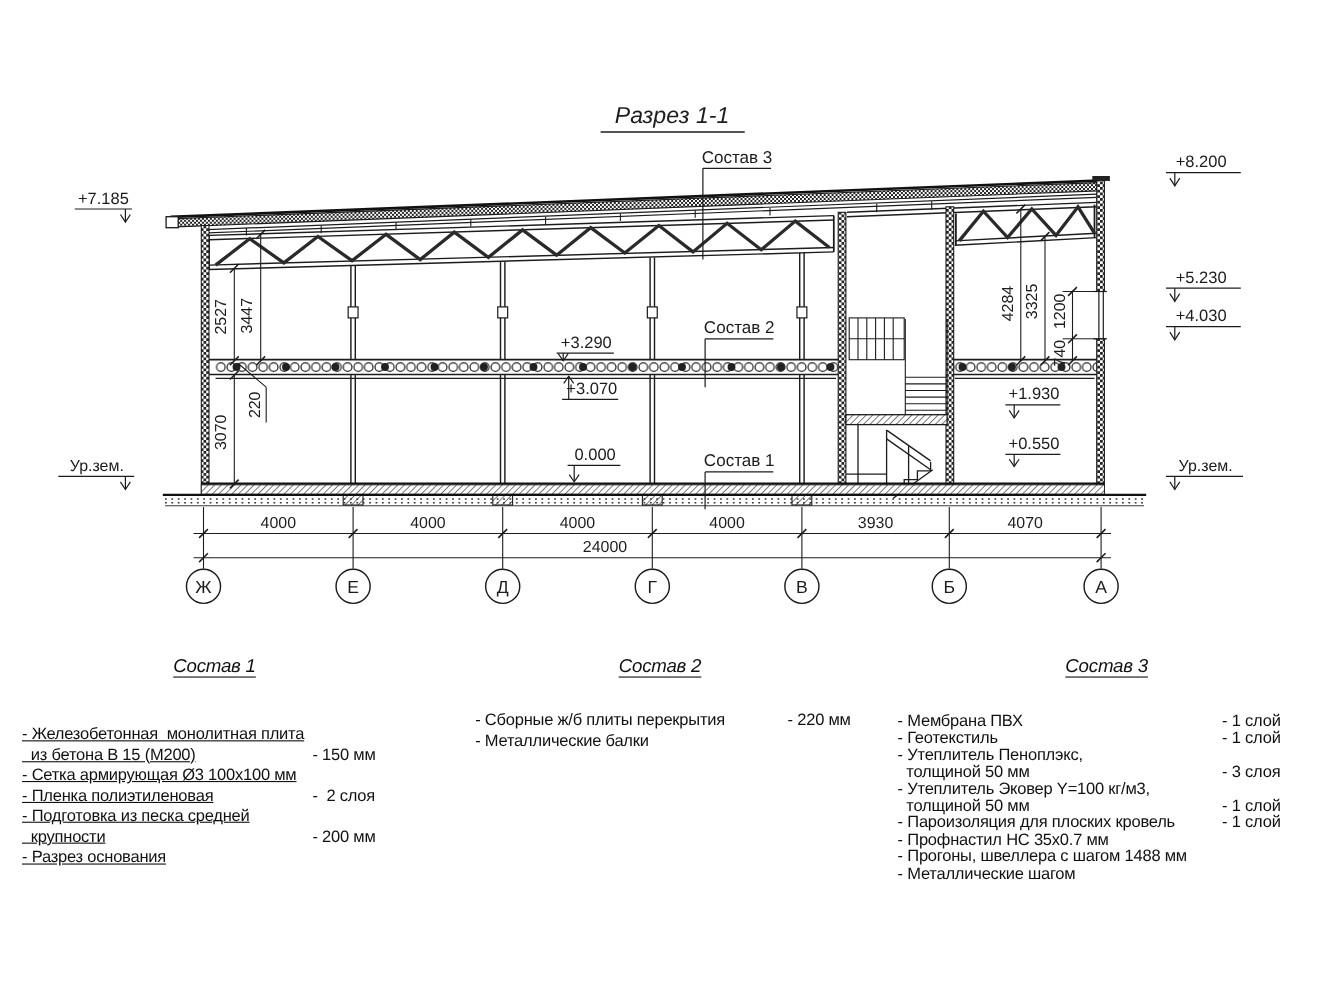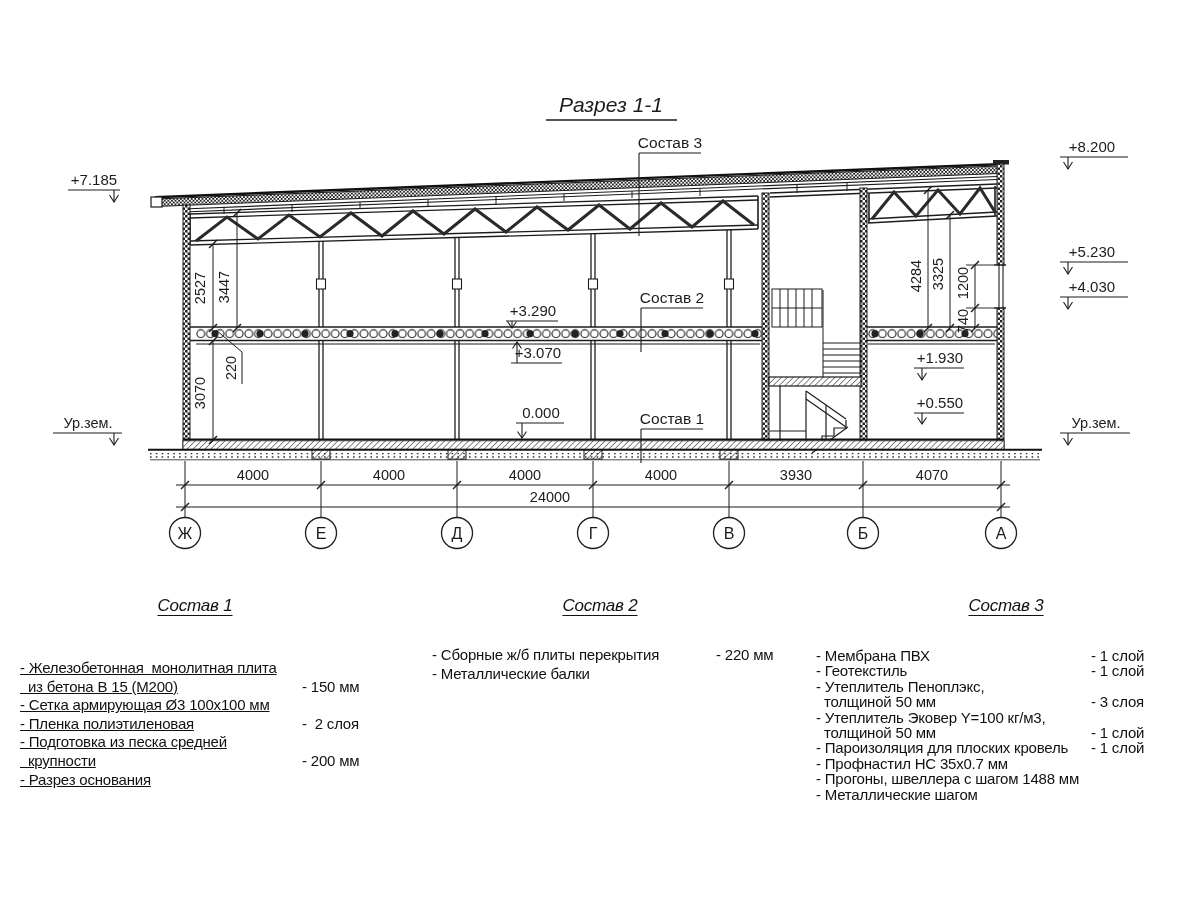--- a/index.html
+++ b/index.html
@@ -8,29 +8,29 @@
   svg text{font-family:"Liberation Sans",sans-serif;fill:#1c1c1c;}
   .list{position:absolute;font-size:15px;letter-spacing:-0.2px;color:#111;}
   .list h3{margin:0;text-align:center;font-size:17px;font-style:italic;font-weight:normal;
            text-decoration:underline;text-underline-offset:4px;}
   .list .rows{margin-top:0;}
   .line{position:relative;white-space:pre;}
   .q{position:absolute;top:0;white-space:pre;}
   #s1{left:20px;top:596px;width:350px;}
   #s1 .rows{margin-top:43px;text-decoration:underline;}
   #s1 .line{height:18.6px;line-height:18.6px;}
-  #s1 .q{left:282px;}
+  #s1 .q{left:264px;}
   #s2{left:432px;top:596px;width:336px;}
   #s2 .rows{margin-top:30px;}
   #s2 .line{height:18.6px;line-height:18.6px;}
   #s2 .q{left:284px;}
   #s3{left:816px;top:596px;width:380px;}
   #s3 .rows{margin-top:32px;}
   #s3 .line{height:15.4px;line-height:15.4px;}
-  #s3 .q{left:275px;text-align:center;}
+  #s3 .q{left:295px;text-align:center;}
 </style>
 </head>
 <body>
 
 <div id="canvas">
 
 <svg width="1200" height="590" viewBox="0 0 1200 590">
   <defs>
     <pattern id="chk" width="5" height="5" patternUnits="userSpaceOnUse">
       <rect width="5" height="5" fill="#fff"></rect>

